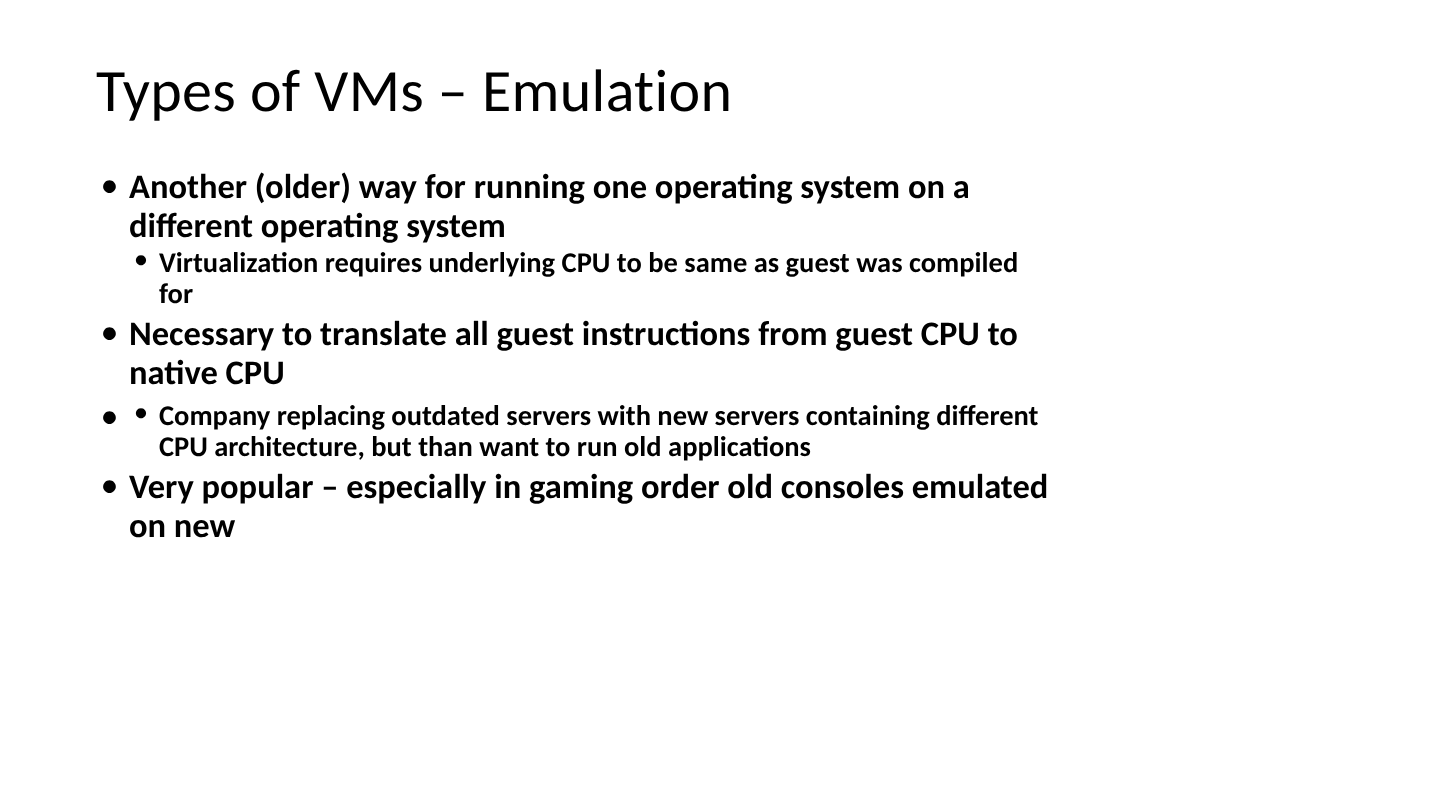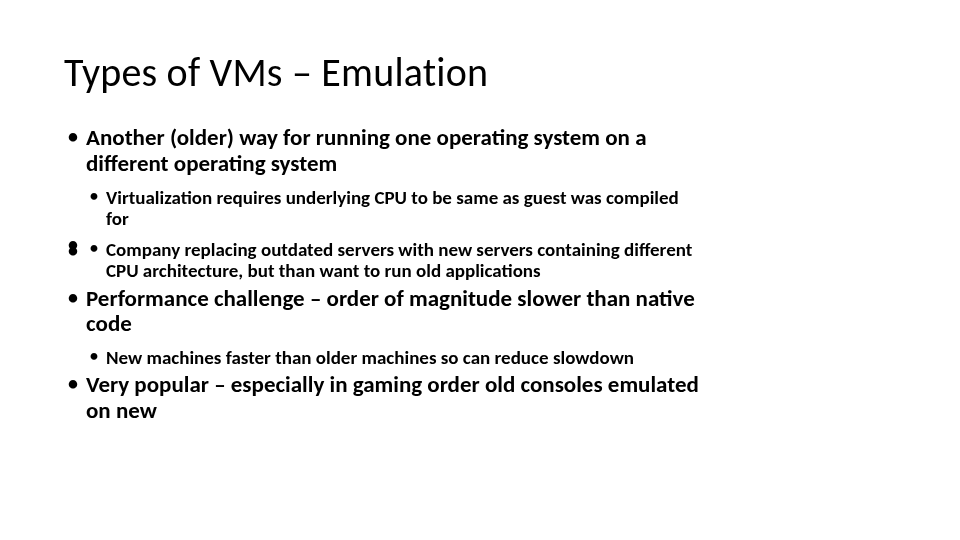--- a/index.html
+++ b/index.html
@@ -1,53 +1,48 @@
 <!DOCTYPE html>
 <html><head>
 <meta charset="utf-8">
 <style>
   * { margin: 0; padding: 0; box-sizing: border-box; }
   html, body { width: 960px; height: 540px; background: #fff; font-family: "Calibri", "Segoe UI", Arial, sans-serif; color: #000; }
-  .slide { width: 768px; height: 540px; padding: 48px 64px 24px 64px; position: relative; }
+  .slide { width: 768px; height: 540px; padding: 36px 64px 24px 64px; position: relative; }
   .title { font-size: 40px; font-weight: 400; letter-spacing: 0.2px; margin-bottom: 28px; }
   ul.level1 { list-style: none; font-weight: bold; }
   ul.level1 > li { font-size: 23px; line-height: 1.12; margin-bottom: 4px; position: relative; padding-left: 22px; }
   ul.level1 > li::before { content: "•"; position: absolute; left: 4px; top: 0; font-size: 20px; }
-  ul.level2 { list-style: none; margin-top: 10px; }
+  ul.level2 { list-style: none; margin-top: 0; }
   ul.level2 > li { font-size: 19px; line-height: 1.12; position: relative; padding-left: 20px; margin-bottom: 0px; }
   ul.level2 > li::before { content: "•"; position: absolute; left: 4px; top: 0; font-size: 16px; }
 </style>
 </head>
 <body>
 
 <div class="slide">
   <h1 class="title">Types of VMs – Emulation</h1>
   <ul class="level1">
 
     <li>
       <span>Another (older) way for running one operating system on a different operating system</span>
       <ul class="level2">
         <li><span>Virtualization requires underlying CPU to be same as guest was compiled for</span></li>
       </ul>
     </li>
 
     <li>
+      <span>Necessary to translate all guest instructions from guest CPU to native CPU</span>
     </li>
 
     <li>
       <ul class="level2">
         <li><span>Company replacing outdated servers with new servers containing different CPU architecture, but than want to run old applications</span></li>
       </ul>
     </li>
 
-    <li>
-      <span>Performance challenge – order of magnitude slower than native code</span>
-      <ul class="level2">
-        <li><span>New machines faster than older machines so can reduce slowdown</span></li>
-      </ul>
-    </li>
 
     <li>
       <span>Very popular – especially in gaming order old consoles emulated on new</span>
     </li>
 
   </ul>
 </div>
 
 </body></html>

